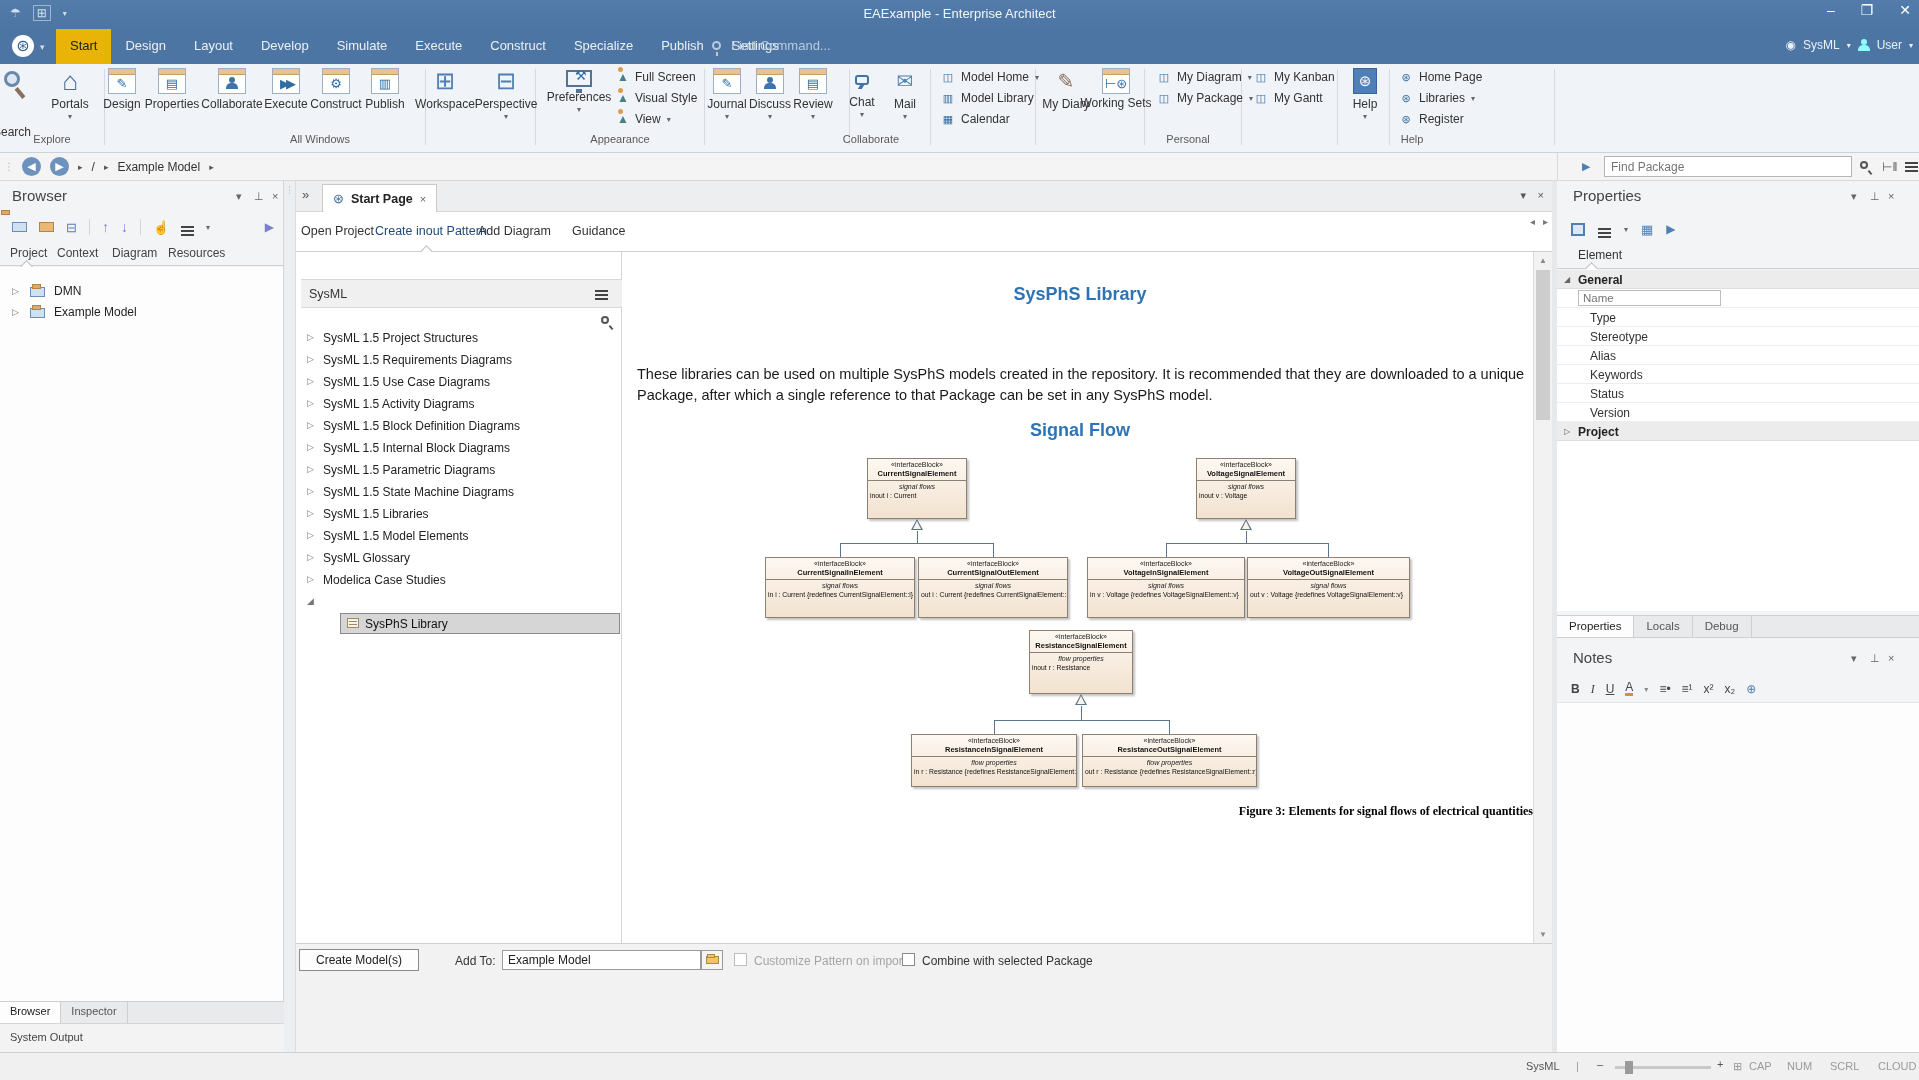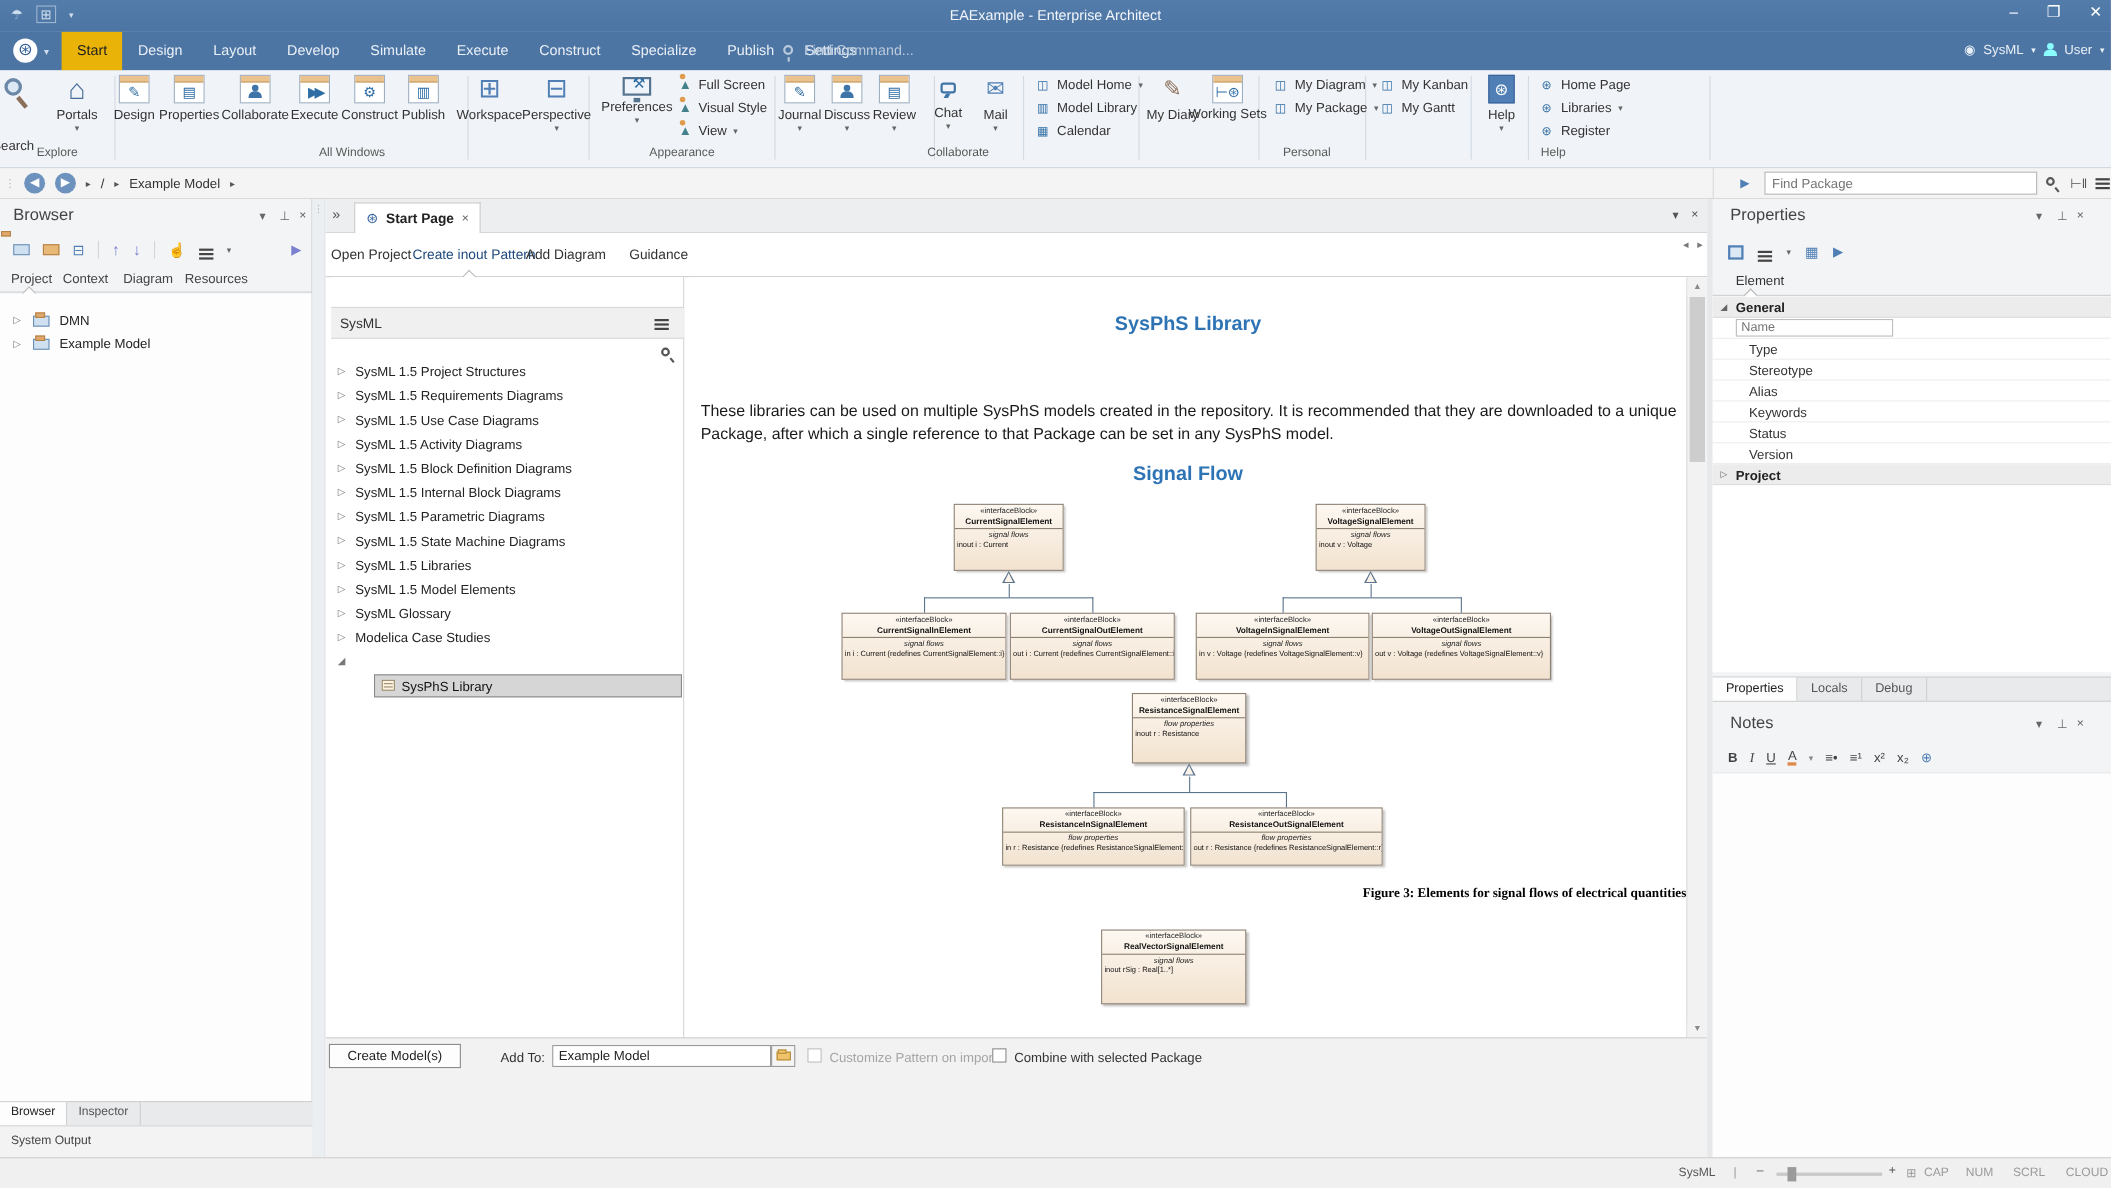--- a/index.html
+++ b/index.html
@@ -666,28 +666,20 @@
         <div class="uml-prop">in r : Resistance {redefines ResistanceSignalElement::r}</div>
       </div>
       <div class="uml-box" style="left:455px;top:482px;width:175px;height:53px;">
         <div class="uml-head">
             <div class="uml-st">«interfaceBlock»</div>
             <div class="uml-name">ResistanceOutSignalElement</div>
           </div>
         <div class="uml-clabel">flow properties</div>
         <div class="uml-prop">out r : Resistance {redefines ResistanceSignalElement::r}</div>
       </div>
-      <div class="uml-box" style="left:374px;top:593px;width:132px;height:68px;">
-        <div class="uml-head">
-            <div class="uml-st">«interfaceBlock»</div>
-            <div class="uml-name">RealVectorSignalElement</div>
-          </div>
-        <div class="uml-clabel">signal flows</div>
-        <div class="uml-prop">inout rSig : Real[1..*]</div>
-      </div>
 
       <span class="gtri" style="left:284px;top:267px;"></span>
       <div class="ln" style="left:290px;top:279px;width:1px;height:12px;"></div>
       <div class="ln" style="left:213px;top:291px;width:154px;height:1px;"></div>
       <div class="ln" style="left:213px;top:291px;width:1px;height:14px;"></div>
       <div class="ln" style="left:366px;top:291px;width:1px;height:14px;"></div>
 
       <span class="gtri" style="left:613px;top:267px;"></span>
       <div class="ln" style="left:619px;top:279px;width:1px;height:12px;"></div>
       <div class="ln" style="left:539px;top:291px;width:163px;height:1px;"></div>

